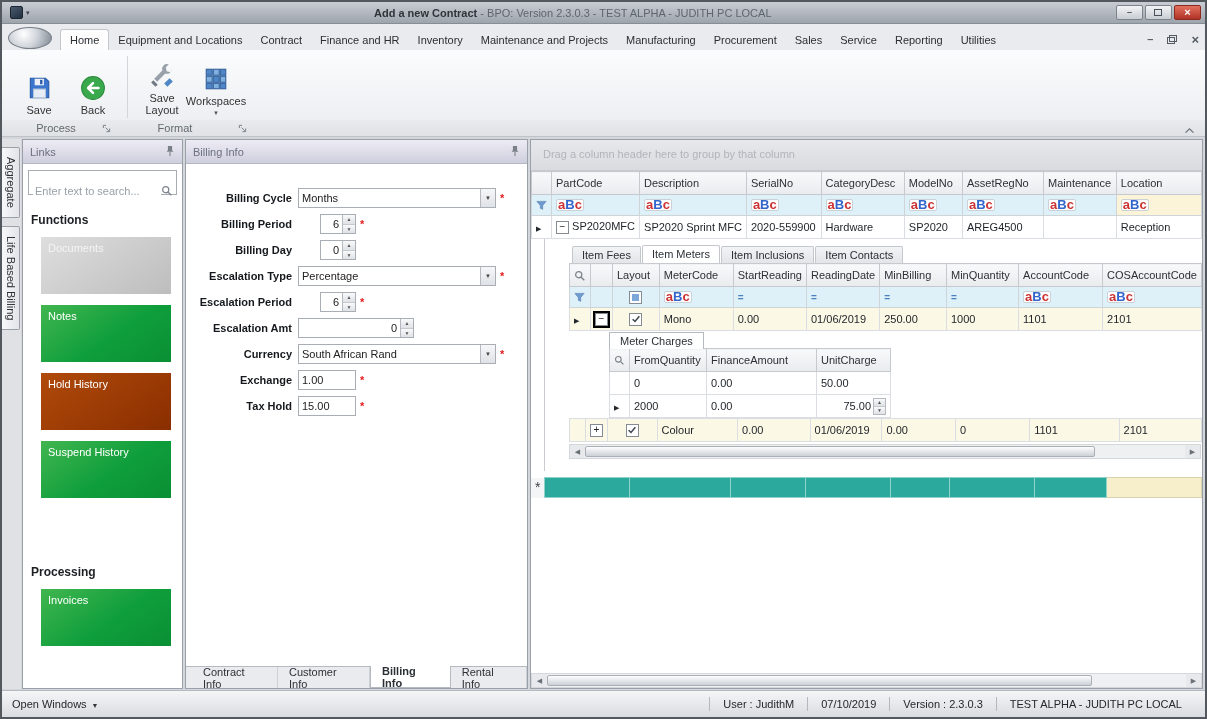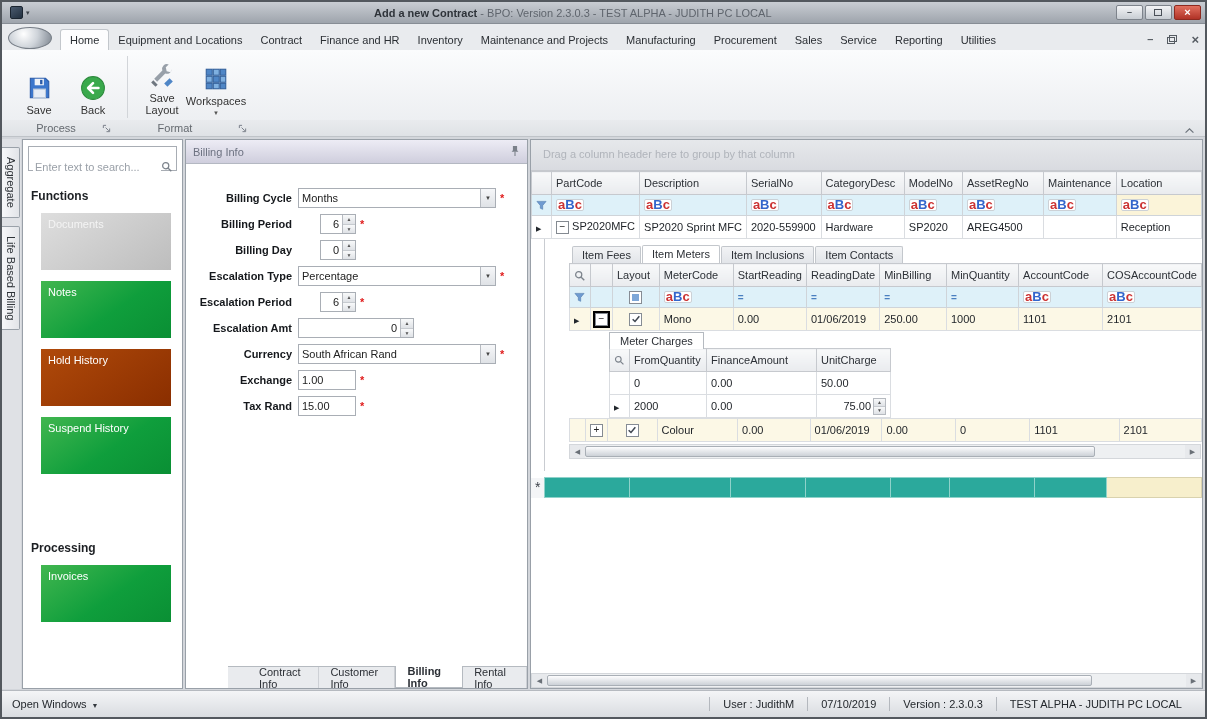--- a/index.html
+++ b/index.html
@@ -96,21 +96,21 @@
   .ml22{margin-left:28px;}
   .ddb{width:15px;flex:none;background:linear-gradient(#f6f7f9,#dfe2e6);border-left:1px solid #b6bac0;
     display:flex;align-items:center;justify-content:center;color:#444;}
   .ddb::before{content:"\25BC";font-size:6px;}
   .spinbtns{width:13px;flex:none;display:flex;flex-direction:column;border-left:1px solid #b6bac0;}
   .sb{flex:1;background:linear-gradient(#f8f9fa,#dfe2e6);display:flex;align-items:center;justify-content:center;color:#555;}
   .sb.up{border-bottom:1px solid #c6cacf;}
   .sb.up::before{content:"\25B2";font-size:5px;}
   .sb.down::before{content:"\25BC";font-size:5px;}
   .req{color:#e01b1b;font-weight:bold;margin-left:4px;}
-  .btabs{flex:none;height:22px;background:#e9ebee;border-top:1px solid #b5bac0;display:flex;align-items:stretch;padding-left:20px;margin-left:42px;}
+  .btabs{flex:none;height:22px;background:#e9ebee;border-top:1px solid #b5bac0;display:flex;align-items:stretch;padding-left:6px;}
   .btab{display:flex;align-items:center;padding:0 11px;color:#2c3036;border-right:1px solid #cdd0d5;}
   .btab.active{background:#fff;border:1px solid #b5bac0;border-top:none;margin-top:-1px;font-weight:bold;}
   
   .grouphint{height:31px;flex:none;background:linear-gradient(#e6e8eb,#d9dbe0);color:#b0b4bb;
     padding:8px 0 0 12px;border-bottom:1px solid #c6c9ce;}
   table.grid{border-collapse:collapse;table-layout:fixed;flex:none;}
   table.grid th,table.grid td{overflow:hidden;white-space:nowrap;padding:0 4px;font-weight:normal;text-align:left;}
   tr.hdr th{height:23px;background:linear-gradient(#f8f9fa,#e9ebee);border:1px solid #c6c9ce;color:#2c3036;}
   tr.filter td{height:21px;background:#def1f9;border:1px solid #cfd4d9;}
   tr.filter td.creamf{background:#fbf4d9;}
@@ -268,20 +268,27 @@
   </div>
 
   <div class="main">
 
     <div class="sidestrip">
       <span class="vtab">Aggregate</span>
       <span class="vtab">Life Based Billing</span>
     </div>
 
     <div class="panel links">
+      <div class="phead">
+        <span>Links</span>
+        <span class="pin"><svg viewBox="0 0 12 14" width="10" height="12">
+              <path d="M3.5 1h5v5.2l1.6 1.6H1.9l1.6-1.6z" fill="#7a8089"></path>
+              <line x1="6" y1="8" x2="6" y2="13" stroke="#7a8089" stroke-width="1.3"></line>
+            </svg></span>
+      </div>
       <div class="searchbox">
         <input placeholder="Enter text to search..." style="">
         <span class="icon-inline">
             <svg viewBox="0 0 14 14" width="12" height="12">
               <circle cx="5.5" cy="5.5" r="3.6" fill="none" stroke="#7b828b" stroke-width="1.4"></circle>
               <line x1="8.4" y1="8.4" x2="12" y2="12" stroke="#7b828b" stroke-width="1.6"></line>
             </svg>
           </span>
       </div>
       <div class="lheading">Functions</div>
@@ -369,21 +376,21 @@
           <span class="req">*</span>
         </div>
         <div class="frow">
           <label>Exchange</label>
           <div class="editor w58">
               <span class="val">1.00</span>
             </div>
           <span class="req">*</span>
         </div>
         <div class="frow">
-          <label>Tax Rand</label>
+          <label>Tax Hold</label>
           <div class="editor w58">
               <span class="val">15.00</span>
             </div>
           <span class="req">*</span>
         </div>
       </div>
       <div class="btabs">
         <span class="btab">Contract Info</span>
         <span class="btab">Customer Info</span>
         <span class="btab active">Billing Info</span>

